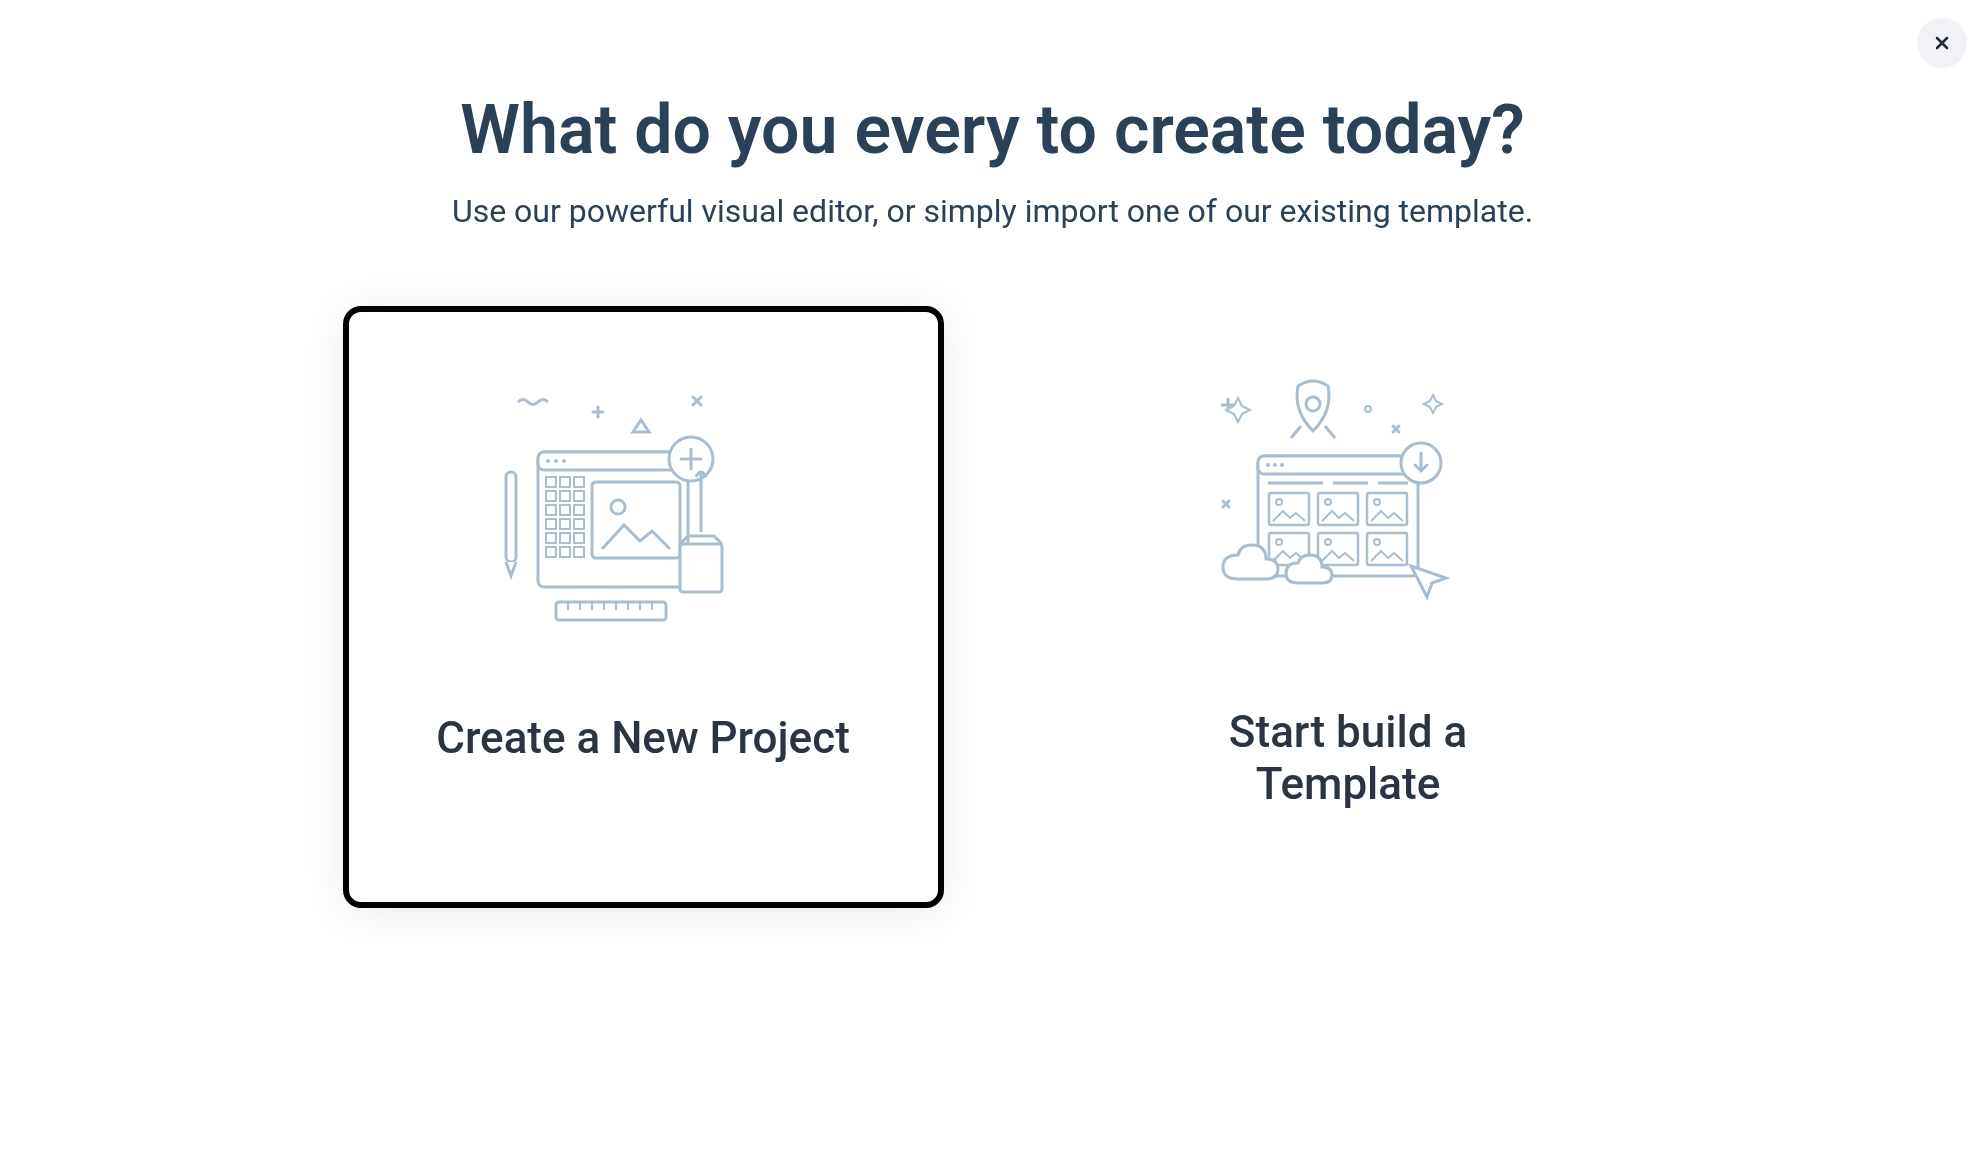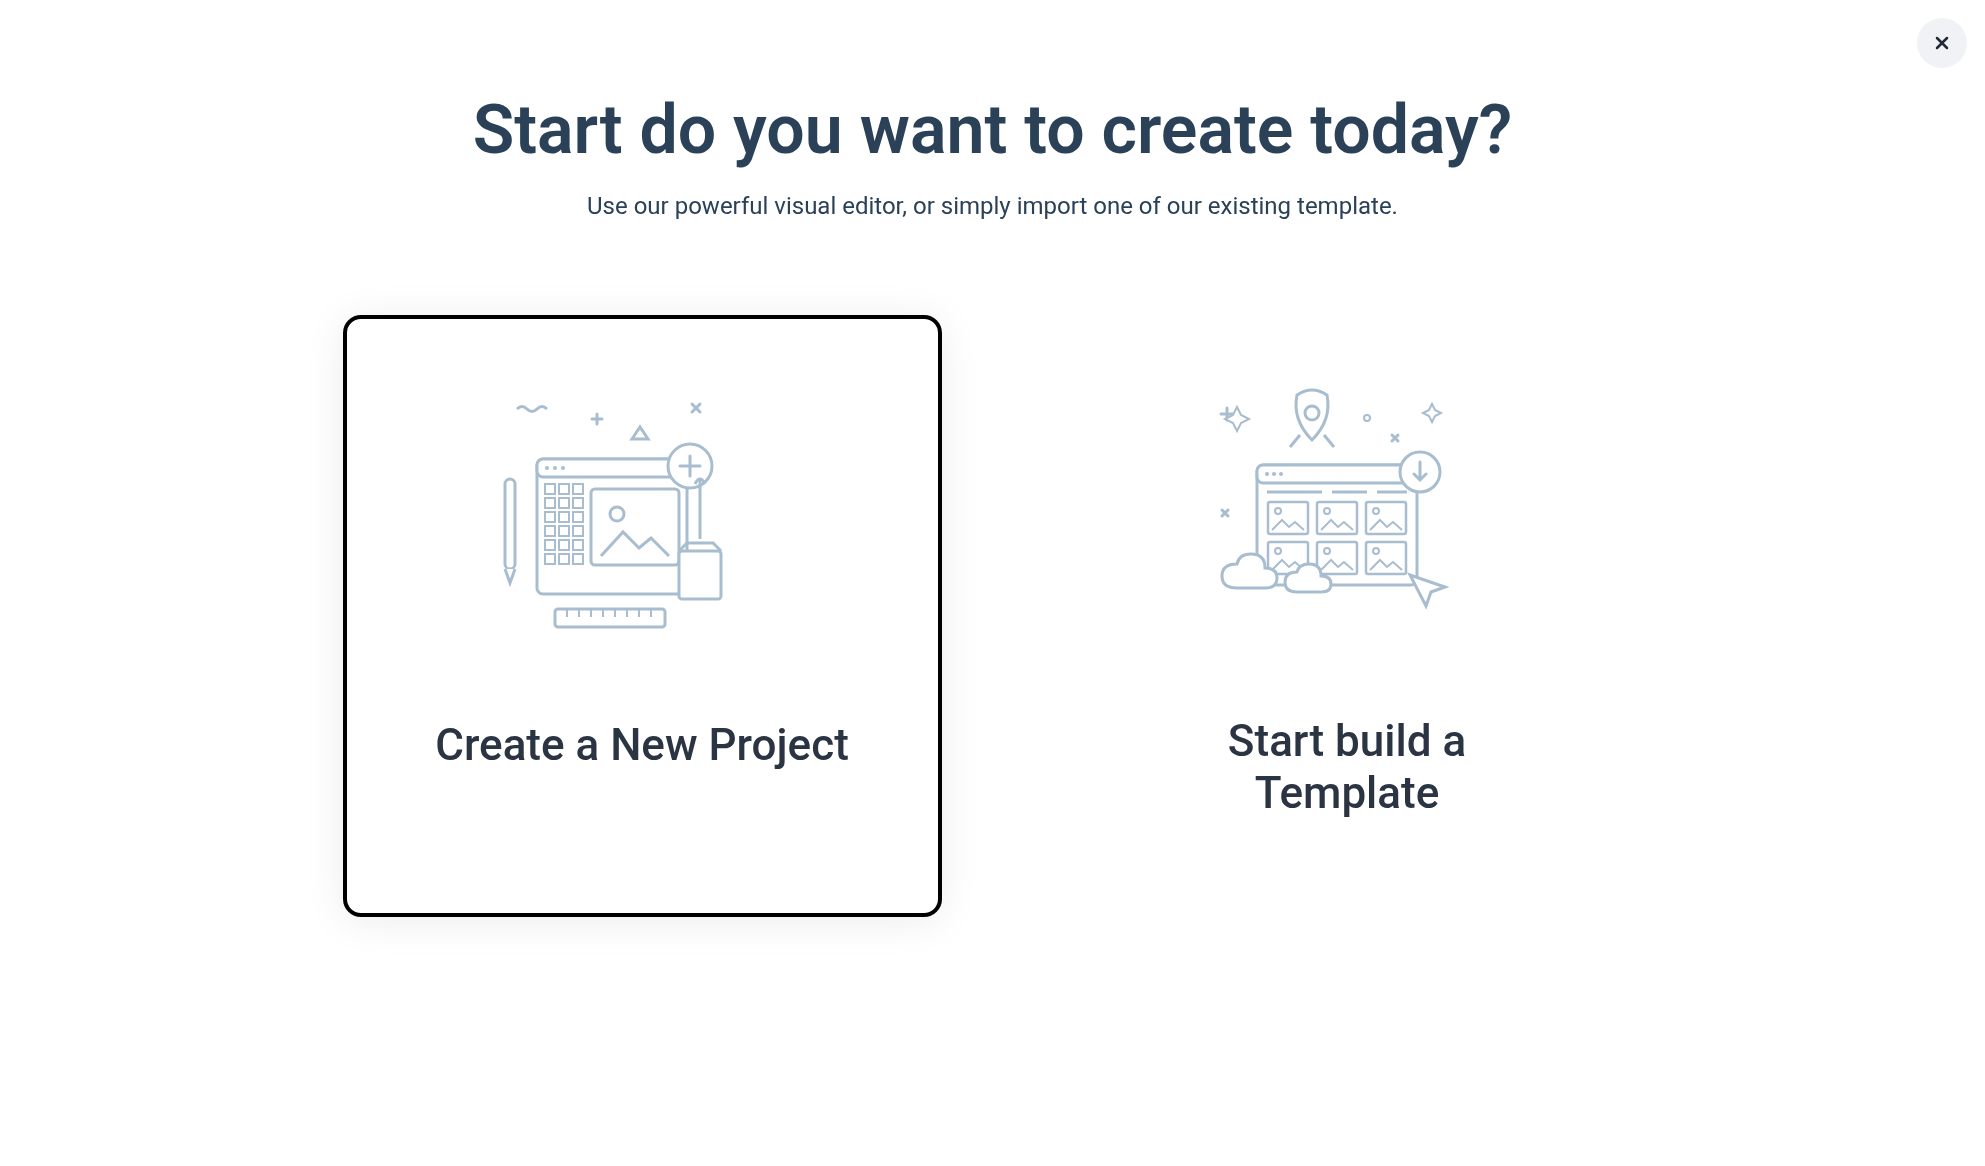--- a/index.html
+++ b/index.html
@@ -43,45 +43,45 @@
     }
     
     .page-title {
       font-size: 68px;
       font-weight: 600;
       color: #2A4158;
       margin-bottom: 22px;
     }
     
     .page-subtitle {
-      font-size: 24px;
+      font-size: 32px;
       color: #2A4158;
       font-weight: 400;
-      margin-bottom: 95px;
+      margin-bottom: 76px;
     }
     
     .options {
       display: flex;
       gap: 110px;
       justify-content: center;
       padding: 0 70px;
     }
     
     .option-card {
       flex: 1;
       max-width: 870px;
       padding: 60px 80px 70px;
       border-radius: 18px;
       cursor: pointer;
       transition: box-shadow 0.2s;
     }
     
     .option-card.highlighted {
       box-shadow: 0 4px 40px rgba(0, 0, 0, 0.08);
-      border: 4px solid #000000;
+      border: 6px solid #000000;
     }
     
     .illustration-wrap {
       height: 300px;
       display: flex;
       align-items: center;
       justify-content: center;
       margin-bottom: 40px;
     }
     
@@ -107,21 +107,21 @@
 </head>
 <body>
 
 <button class="close-button">
   <svg width="20" height="20" viewBox="0 0 20 20" fill="none">
     <path d="M15 5L5 15M5 5L15 15" stroke="#1f2937" stroke-width="2.5" stroke-linecap="round"></path>
   </svg>
 </button>
 
 <div class="container">
-  <h1 class="page-title">Start do you want to create today?</h1>
+  <h1 class="page-title">What do you every to create today?</h1>
   <p class="page-subtitle">Use our powerful visual editor, or simply import one of our existing template.</p>
 
   <div class="options">
 
     <div class="option-card highlighted">
       <div class="illustration-wrap">
         <svg class="illustration" viewBox="0 0 310 290" fill="none">
 
           <path d="M30 25 q5 -5 10 0 q5 5 10 0 q5 -5 10 0" stroke="#A8BDCF" stroke-width="3" fill="none"></path>
           <path d="M110 30 l0 10 M105 35 l10 0" stroke="#A8BDCF" stroke-width="3" stroke-linecap="round"></path>

